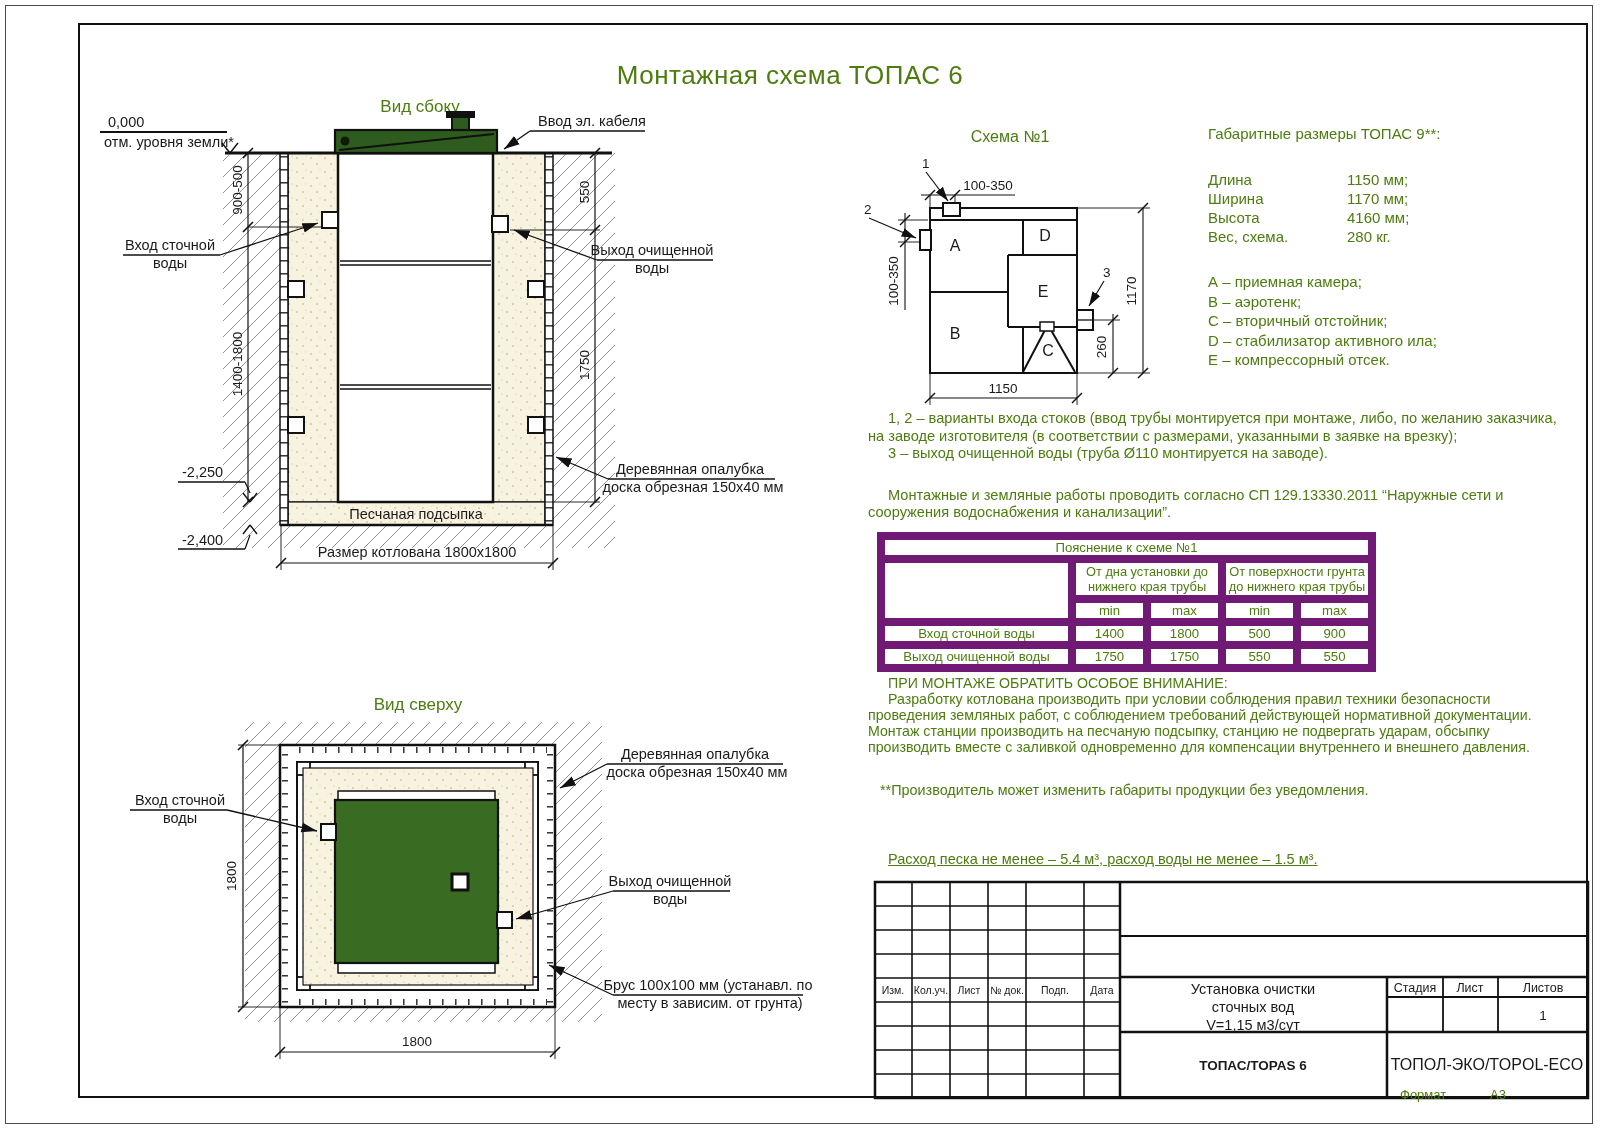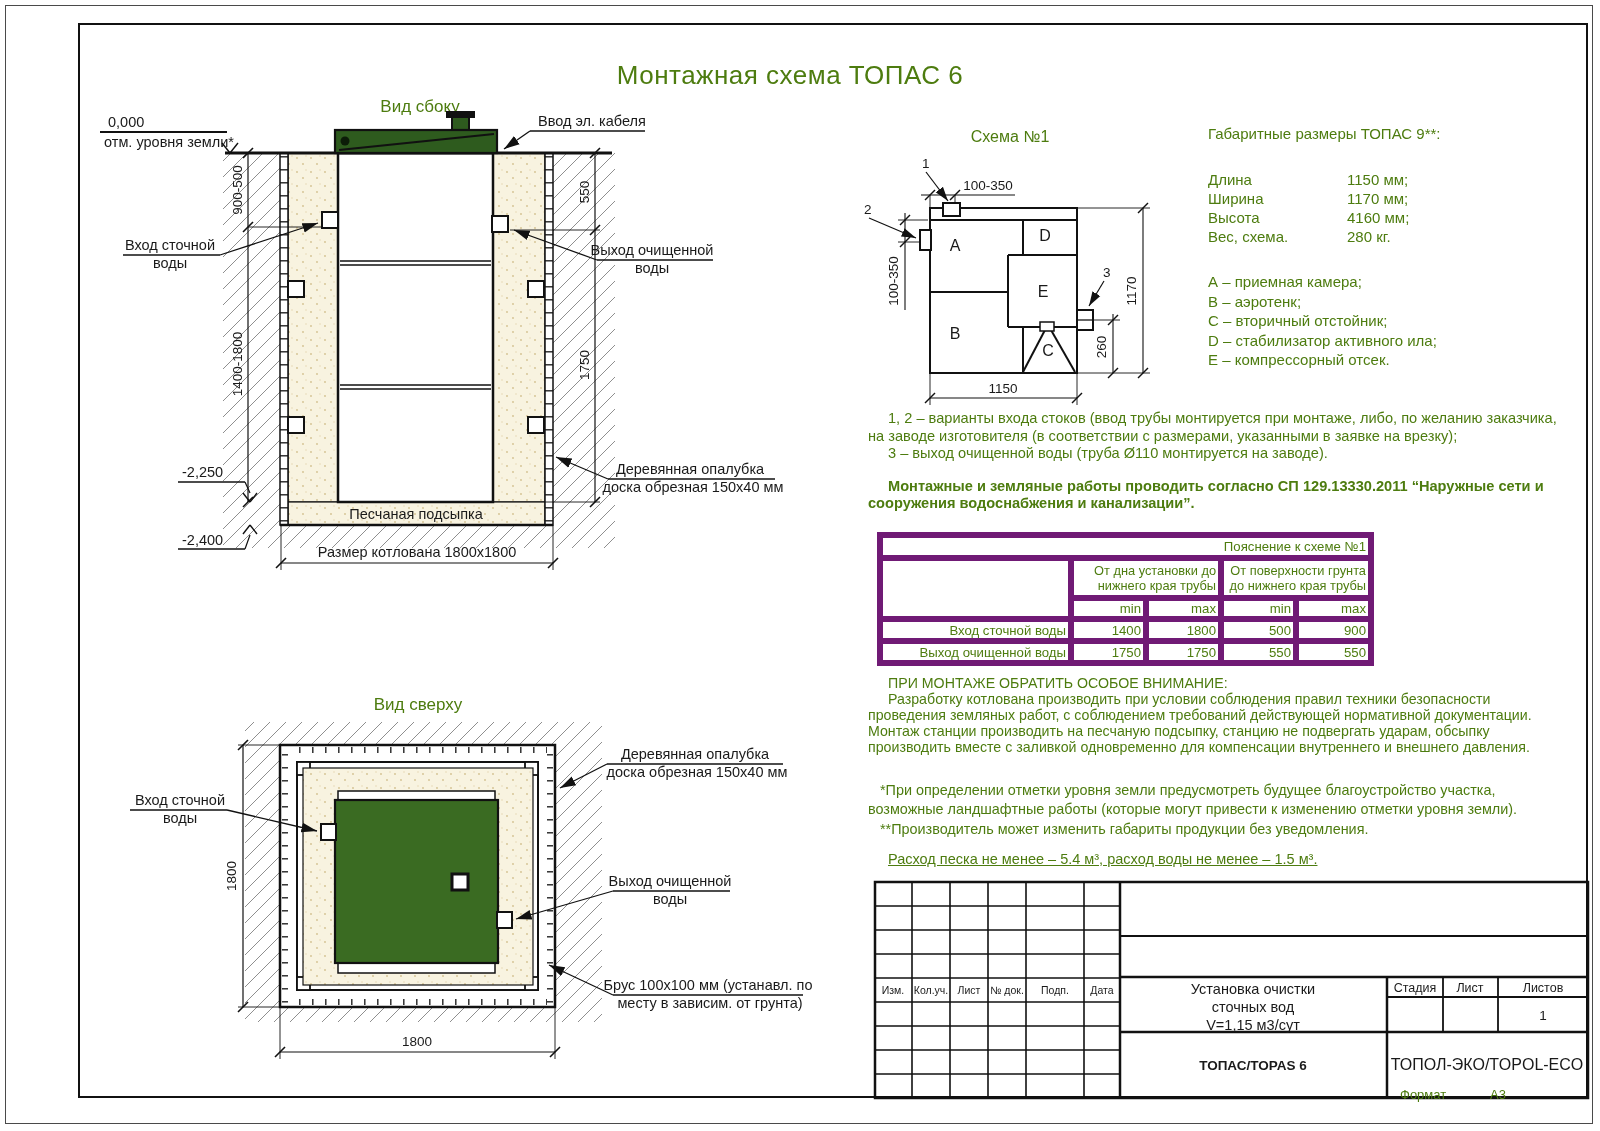--- a/index.html
+++ b/index.html
@@ -15,24 +15,24 @@
   .view-title{font-size:17px;}
   .schema-title{font-size:16px;}
   .specs{position:absolute;left:1208px;top:125px;width:370px;font-size:15px;}
   .specs-head{margin:0 0 28px 0;font-size:15px;}
   .spec-row{line-height:19px;}
   .spec-row .lab{display:inline-block;width:139px;}
   .legend{margin-top:26px;}
   .legend div{line-height:19.5px;font-size:15px;}
   .notes{position:absolute;left:868px;top:410px;width:694px;font-size:14.6px;line-height:17.5px;}
   .notes p{margin:0;text-indent:20px;}
-  .notes p.sp{margin-top:15px;font-weight:bold;}
+  .notes p.sp{margin-top:24px;}
   .expl-table{position:absolute;left:877px;top:532px;border-collapse:collapse;
         font-size:13.2px;table-layout:fixed;}
-  .expl-table td{border:6px solid #701a75;text-align:right;vertical-align:middle;
+  .expl-table td{border:8px solid #701a75;text-align:center;vertical-align:middle;
         padding:0 2px;overflow:hidden;}
   .attention{position:absolute;left:868px;top:676px;width:694px;font-size:14.2px;line-height:15.9px;}
   .attention p{margin:0;text-indent:20px;}
   .footnotes{position:absolute;left:868px;top:781px;width:694px;font-size:14.4px;line-height:19.4px;}
   .footnotes p{margin:0;text-indent:12px;}
   .consumption{position:absolute;left:888px;top:851px;font-size:14.5px;
         text-decoration:underline;}
   .fmt{position:absolute;top:1059px;font-size:13px;margin-top:28px;}
   svg{position:absolute;overflow:visible;}
   svg text{font-family:"Liberation Sans",sans-serif;fill:#1a1a1a;}
@@ -461,21 +461,20 @@
       <td>550</td>
     </tr>
   </tbody>
     </table>
 
   <div class="attention">
     <p>ПРИ МОНТАЖЕ ОБРАТИТЬ ОСОБОЕ ВНИМАНИЕ:</p>
     <p>Разработку котлована производить при условии соблюдения правил техники безопасности проведения земляных работ, с соблюдением требований действующей нормативной документации. Монтаж станции производить на песчаную подсыпку, станцию не подвергать ударам, обсыпку производить вместе с заливкой одновременно для компенсации внутреннего и внешнего давления.</p>
   </div>
   <div class="footnotes">
-    <p>*При определении отметки уровня земли предусмотреть будущее благоустройство участка, возможные ландшафтные работы (которые могут привести к изменению отметки уровня земли).</p>
     <p>**Производитель может изменить габариты продукции без уведомления.</p>
   </div>
   <div class="consumption">Расход песка не менее – 5.4 м³, расход воды не менее – 1.5 м³.</div>
 
   <svg style="left:860px;top:876px;" width="735" height="250" viewBox="860 876 735 250">
     <g stroke="#111" fill="none">
       <rect x="875" y="882" width="713" height="216" stroke-width="2.5"></rect>
 
       <line x1="912" y1="882" x2="912" y2="1098" stroke-width="1.6"></line>
       <line x1="950" y1="882" x2="950" y2="1098" stroke-width="1.6"></line>

